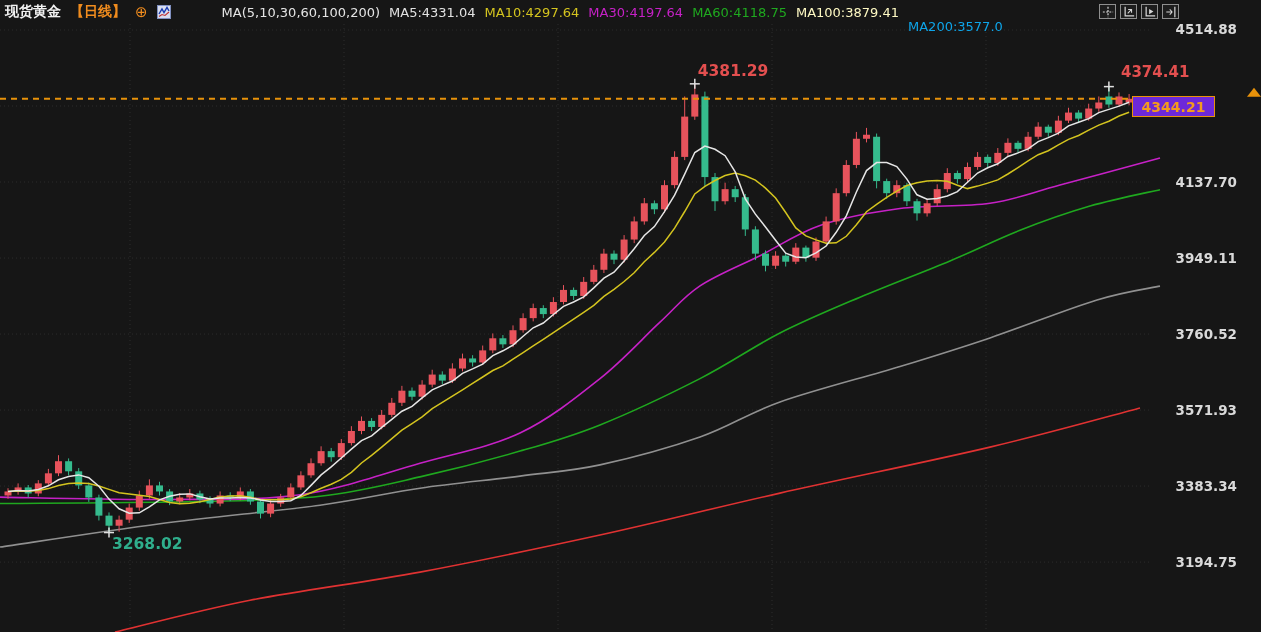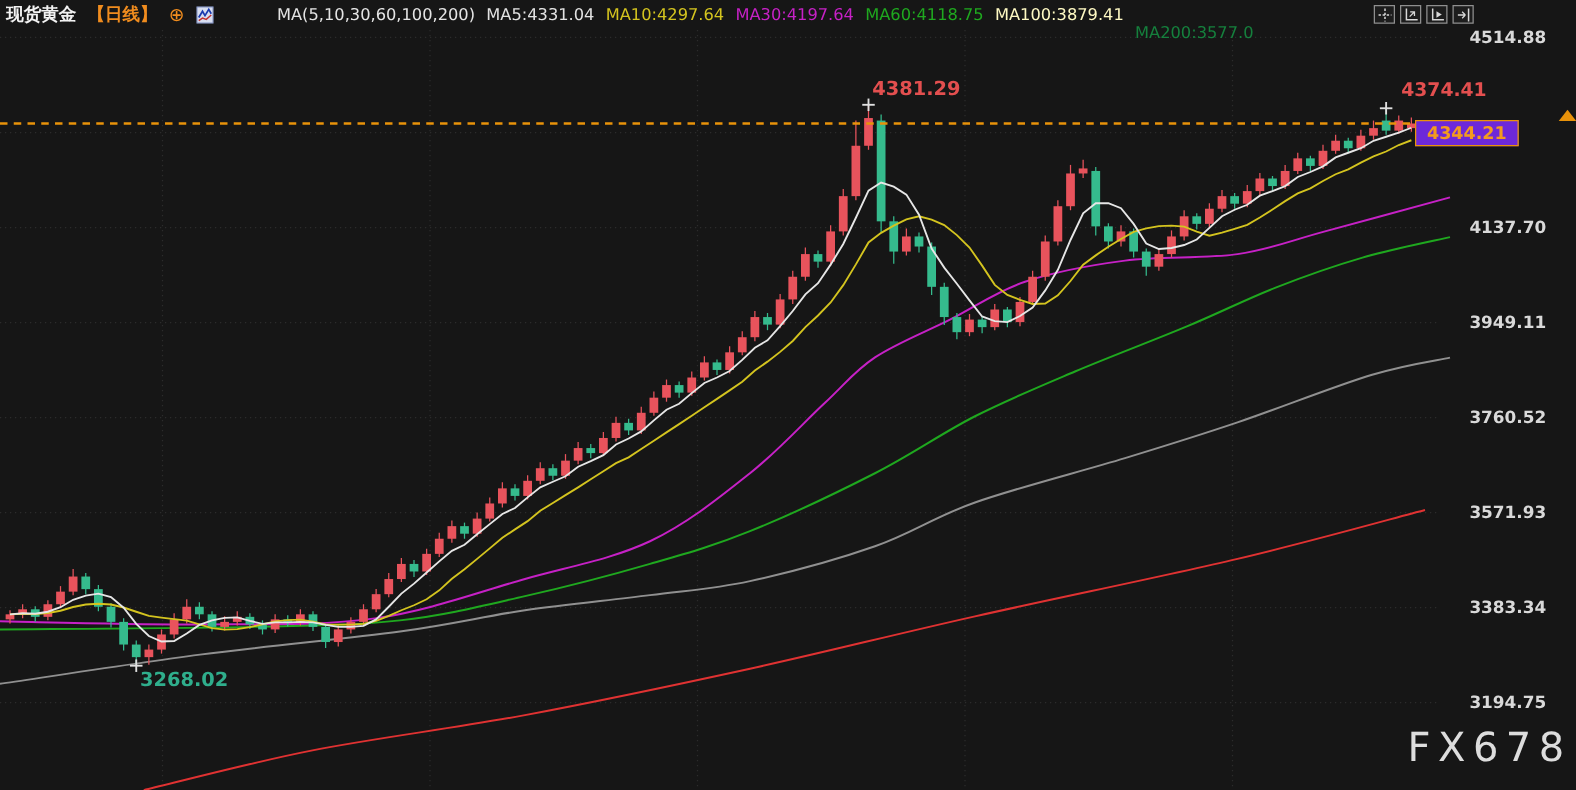--- a/index.html
+++ b/index.html
@@ -40,21 +40,21 @@
         <path d="M2 9 L5 4 L7 7.5 L10 2.5 L12 6" stroke="#1a3bb0" stroke-width="1.4" fill="none"></path>
         <path d="M2 11.5 L5 9.5 L8 10.5 L12 7" stroke="#c03030" stroke-width="1.1" fill="none"></path>
       </svg>
     </span>
     <span class="ma-group">MA(5,10,30,60,100,200)</span>
     <span class="ma" style="color: rgb(226, 226, 226);">MA5:4331.04</span>
     <span class="ma" style="color: rgb(212, 196, 31); text-align: center;">MA10:4297.64</span>
     <span class="ma" style="color: rgb(198, 33, 198);">MA30:4197.64</span>
     <span class="ma" style="color: rgb(31, 168, 31);">MA60:4118.75</span>
     <span class="ma" style="color: #fef9c3;">MA100:3879.41</span>
-    <span class="ma" style="color: #15803d; margin-top: 28px;">MA200:3577.0</span>
+    <span class="ma" style="color: #0ea5e9; margin-top: 28px;">MA200:3577.0</span>
   </div>
 
   <div class="toolbar">
     <div class="tbtn">
       <svg width="12" height="12" viewBox="0 0 14 14">
           <path d="M7 1v12M1 7h12" stroke="#d8d8d8" stroke-width="1.4" stroke-dasharray="2.2 1.6" fill="none"></path>
         </svg>
     </div>
     <div class="tbtn">
       <svg width="12" height="12" viewBox="0 0 14 14">
@@ -350,15 +350,14 @@
         <text x="1237" y="414.56239795918384" fill="#d9d9d9" font-size="13.5" font-weight="600" text-anchor="end">3571.93</text>
         <text x="1237" y="490.5757142857143" fill="#d9d9d9" font-size="13.5" font-weight="600" text-anchor="end">3383.34</text>
         <text x="1237" y="566.589030612245" fill="#d9d9d9" font-size="13.5" font-weight="600" text-anchor="end">3194.75</text>
       </g>
     </svg>
 
   <div class="pricebox">
     <span>4344.21</span>
   </div>
   <div class="highlabel">4374.41</div>
-  <div class="watermark">FX678</div>
 
 </div>
 
 </body></html>

